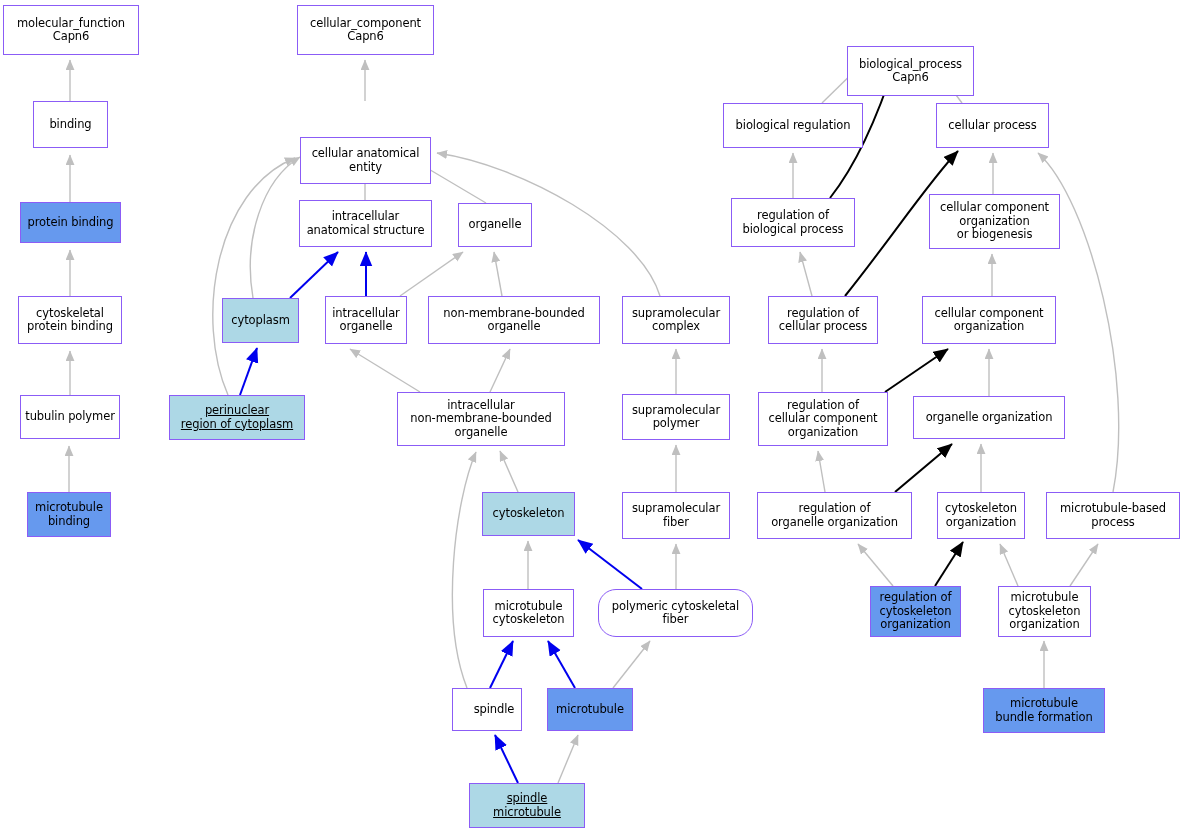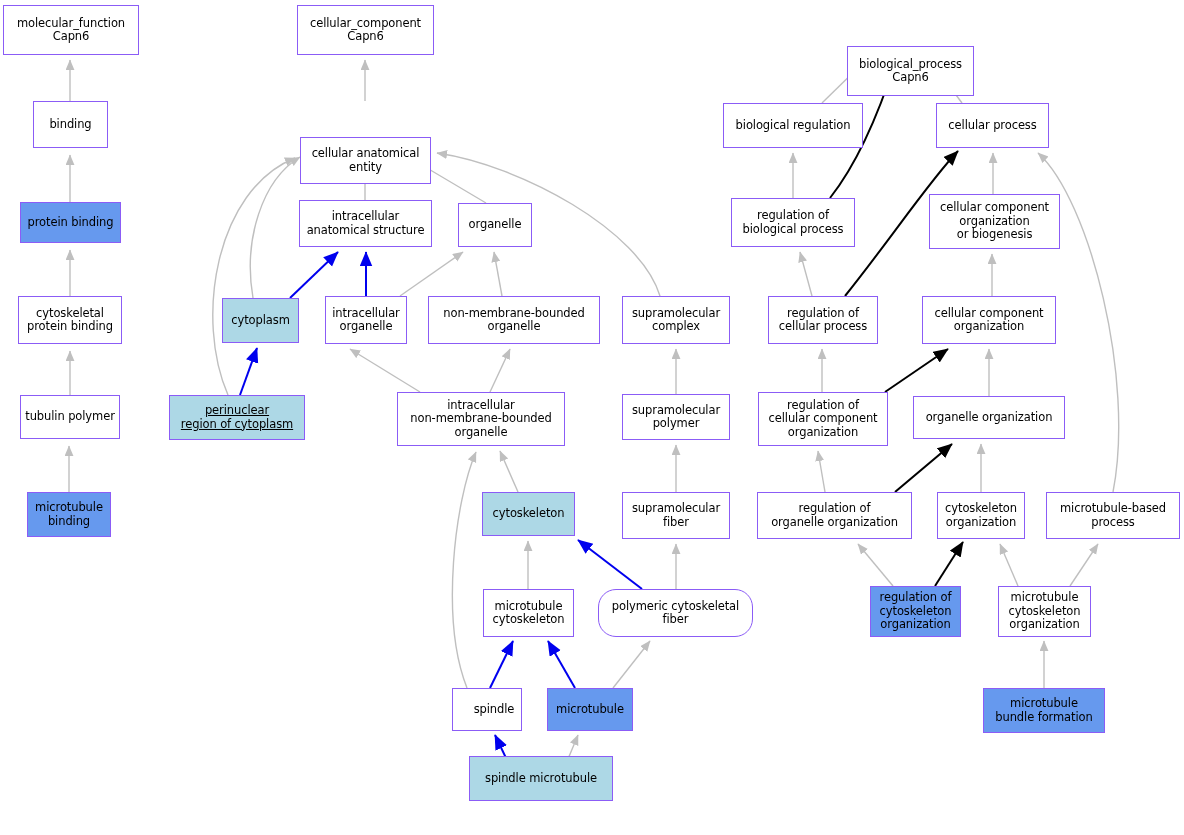--- a/index.html
+++ b/index.html
@@ -166,15 +166,15 @@
       <div class="node blue" style="left: 870px; top: 586px; width: 91px; height: 51px;">regulation of
 cytoskeleton
 organization</div>
       <div class="node " style="left: 998px; top: 586px; width: 93px; height: 51px;">microtubule
 cytoskeleton
 organization</div>
       <div class="node " style="left: 452px; top: 688px; width: 70px; height: 43px; padding-left: 16px;">spindle</div>
       <div class="node blue" style="left: 547px; top: 688px; width: 86px; height: 43px;">microtubule</div>
       <div class="node blue" style="left: 983px; top: 688px; width: 122px; height: 45px;">microtubule
 bundle formation</div>
-      <div class="node lblue" style="left: 469px; top: 756px; width: 144px; height: 45px;">spindle microtubule</div>
+      <div class="node lblue" style="left: 469px; top: 783px; width: 116px; height: 45px; text-decoration: underline;">spindle microtubule</div>
     </div>
 </div>
 
 </body></html>

